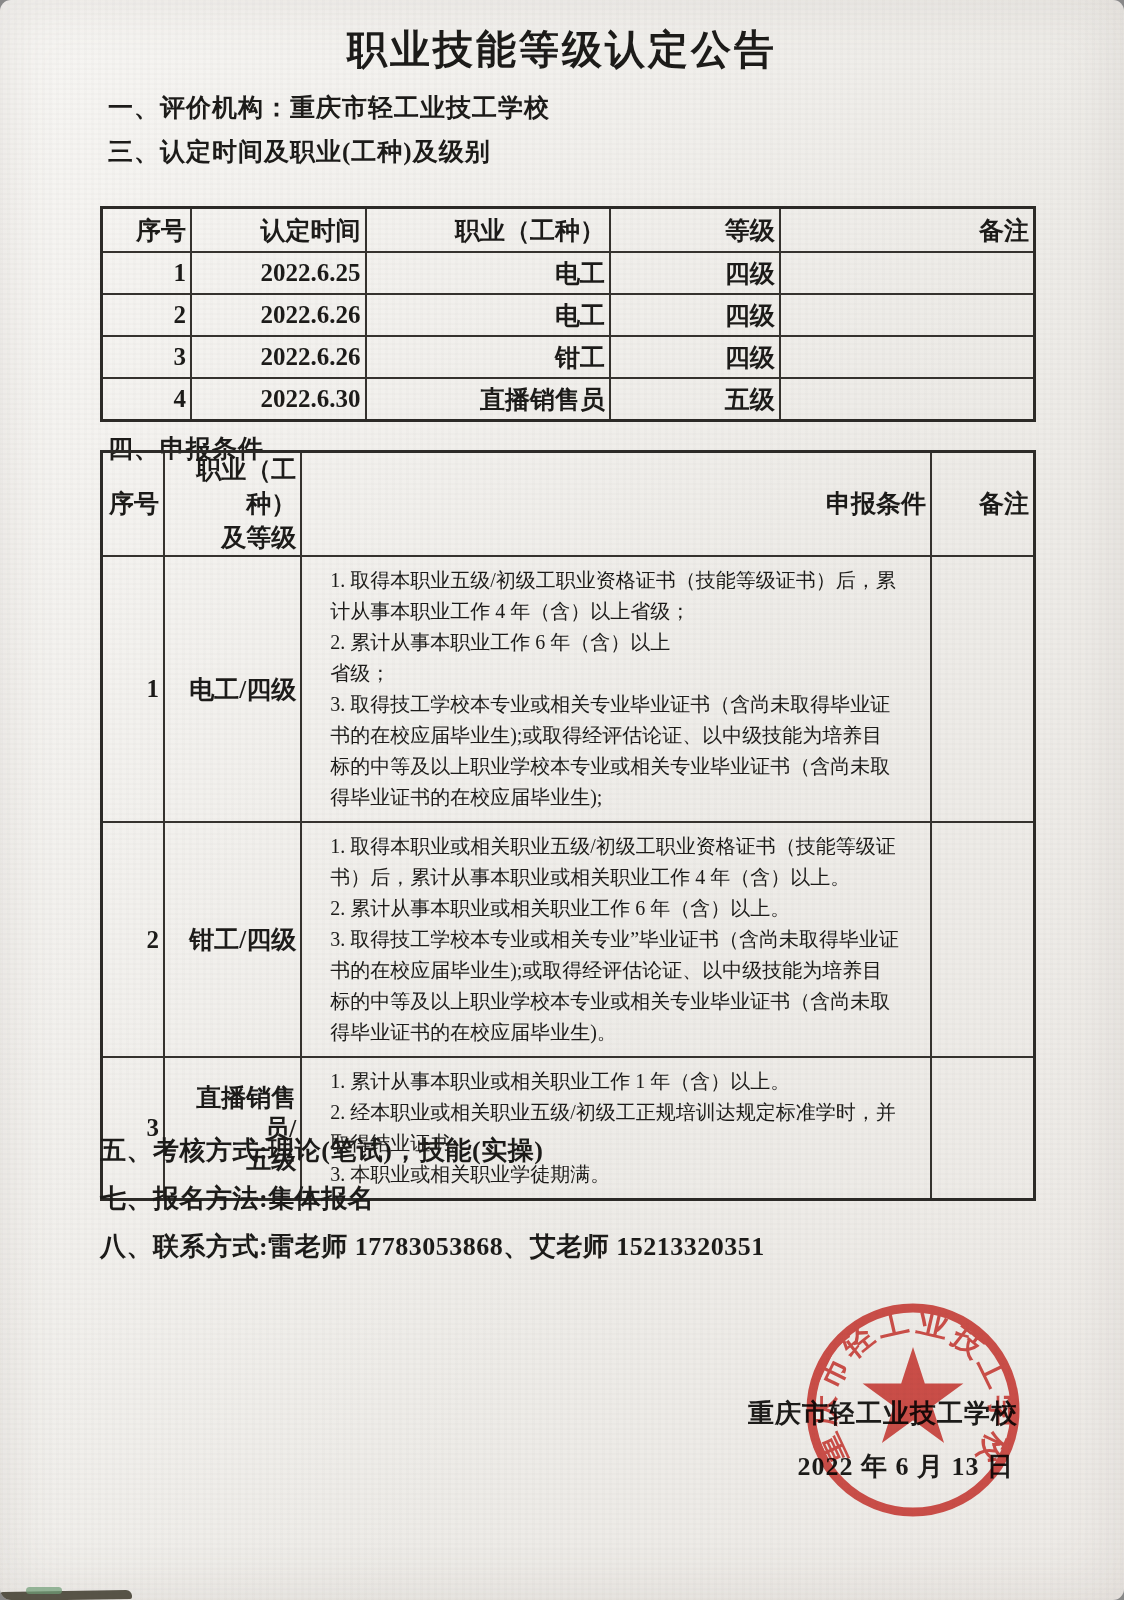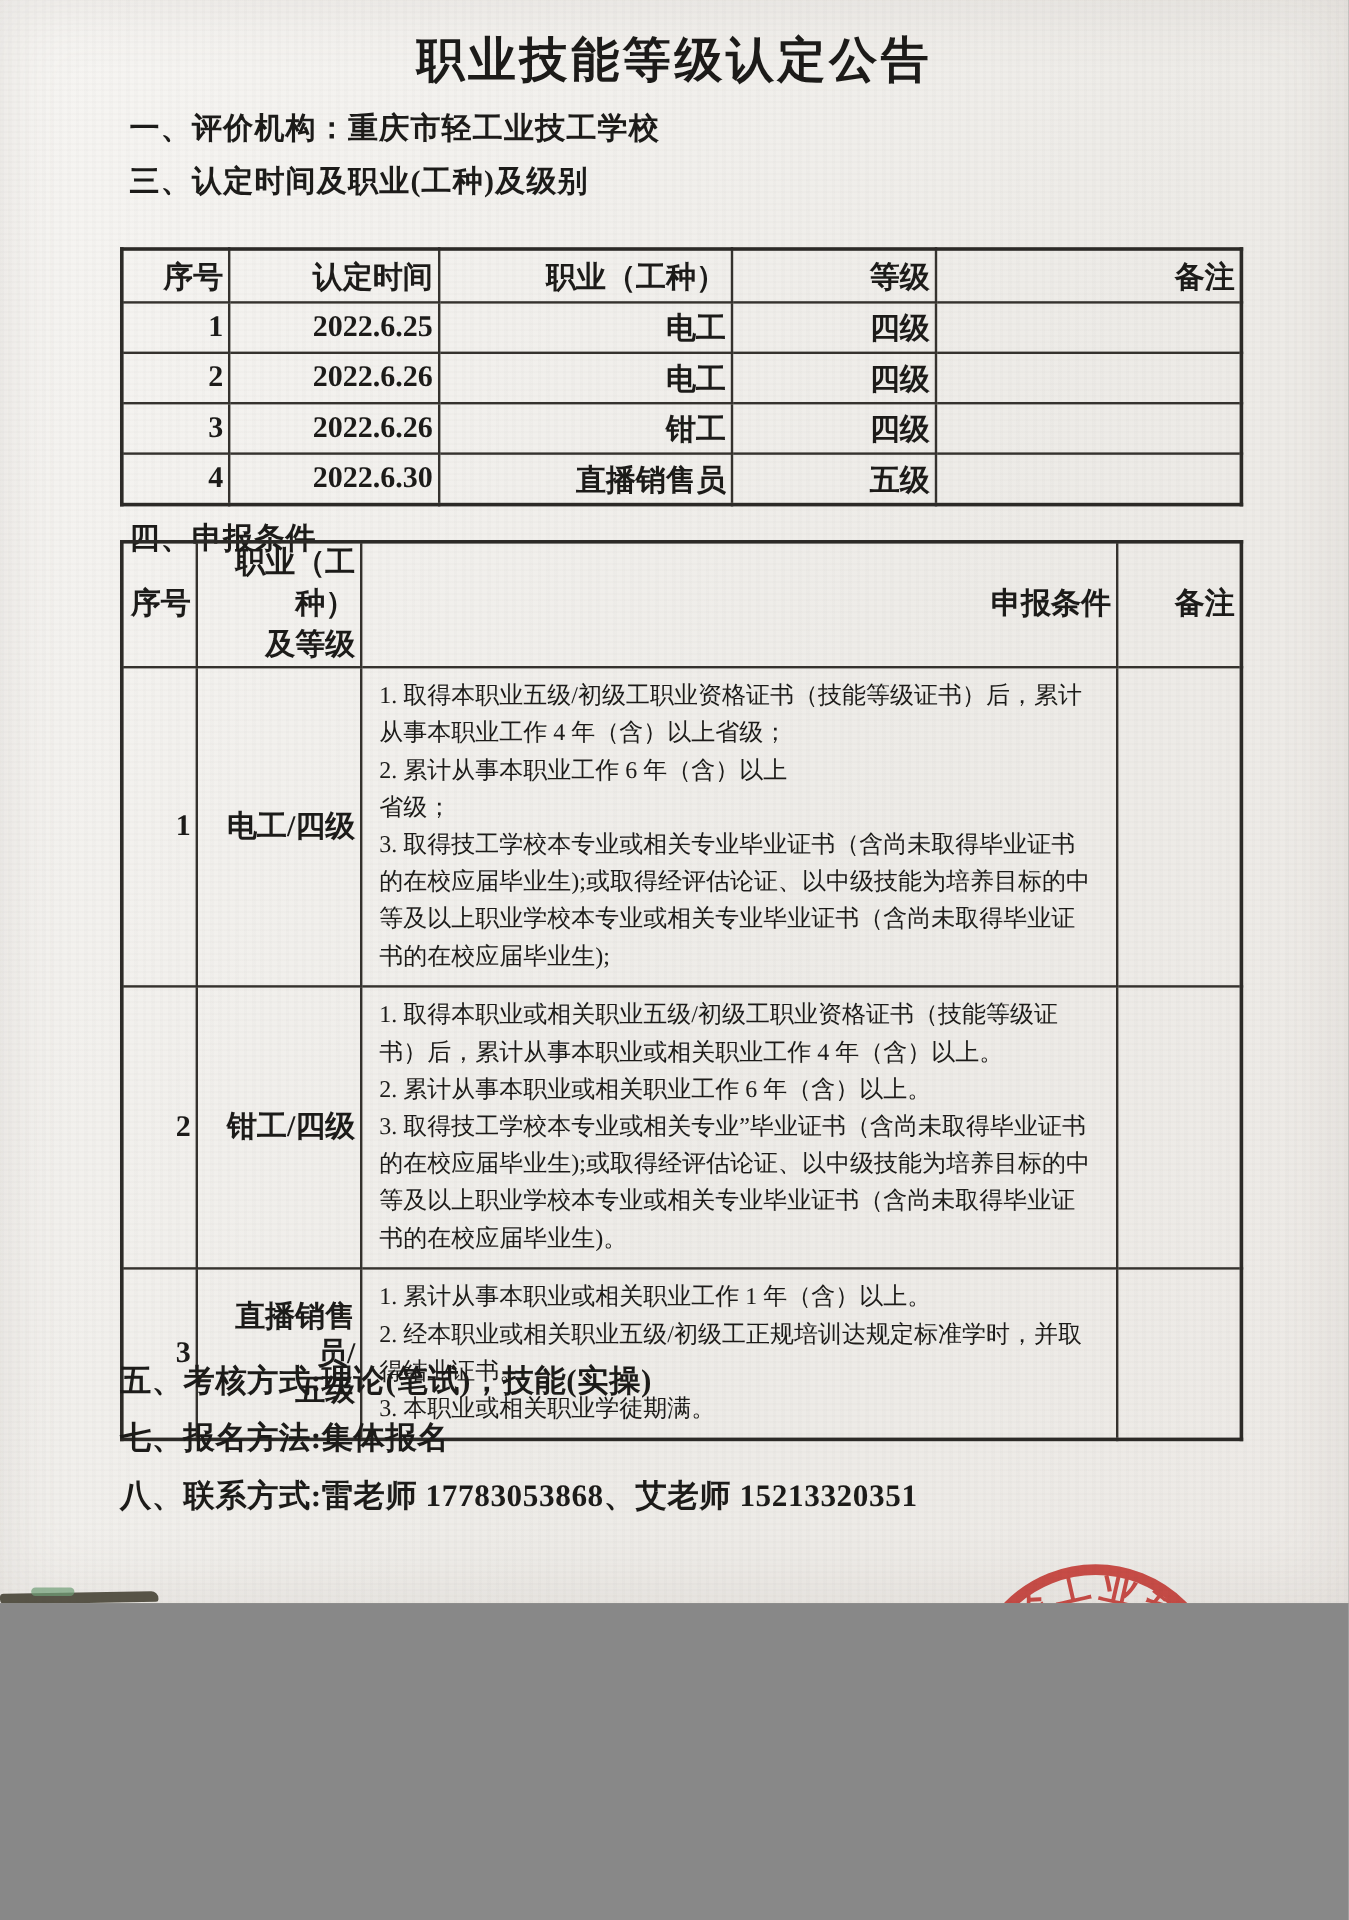--- a/index.html
+++ b/index.html
@@ -1,28 +1,29 @@
 <!DOCTYPE html>
 <html><head>
 <meta charset="utf-8">
 <style>
   html,body{margin:0;padding:0;background:#888;}
   .page{
     position:relative;
-    width:1124px;height:1336px;
+    width:1124px;height:1600px;
     margin:0 auto;
     background:#f2f0ec;
     background-image:
       repeating-linear-gradient(0deg, rgba(90,80,70,0.018) 0 2px, transparent 2px 5px),
       repeating-linear-gradient(90deg, rgba(60,60,60,0.015) 0 3px, transparent 3px 7px),
       linear-gradient(115deg, rgba(255,255,255,0.35), rgba(0,0,0,0.02) 60%, rgba(120,90,90,0.04));
     box-shadow:inset 0 0 60px rgba(120,110,95,0.12);
     font-family:"Liberation Serif", serif;
     color:#1c1b19;
     overflow:hidden;
+    border-radius:11px;
   }
   .page-title{
     position:absolute;top:22px;left:0;width:100%;
     text-align:center;font-size:40px;font-weight:bold;letter-spacing:3px;margin:0;
   }
   .intro{position:absolute;top:86px;left:108px;right:88px;}
   .intro p{margin:0;font-size:25px;line-height:44px;font-weight:600;letter-spacing:1px;}
   table{border-collapse:collapse;table-layout:fixed;}
   .doc-table{position:absolute;left:100px;width:936px;background:transparent;}
   .doc-table th,.doc-table td{
@@ -37,21 +38,21 @@
   .sec4-heading{
     position:absolute;top:432px;left:108px;margin:0;
     font-size:25px;font-weight:600;letter-spacing:1px;
   }
   #conditions-table{top:450px;}
   #conditions-table th{height:70px;font-weight:bold;white-space:pre-line;line-height:34px;}
   #conditions-table td{font-weight:600;}
   #conditions-table td.cond{
     text-align:left;vertical-align:middle;
     font-weight:normal;font-size:20px;line-height:31px;
-    padding:8px 14px;white-space:pre-wrap;
+    padding:8px 28px;white-space:pre-wrap;
   }
   #conditions-table td.occ{white-space:pre-line;line-height:31px;}
   .r1{height:250px;} .r2{height:224px;} .r3{height:124px;}
   .footer{position:absolute;top:1128px;left:100px;width:936px;}
   .footer p{margin:0;font-size:26px;font-weight:700;letter-spacing:0.5px;}
   .footer .f1{line-height:46px;}
   .footer .f2{margin-top:4px;line-height:51px;}
   .footer .f3{margin-top:2px;line-height:46px;}
   .footer .f4{margin-top:2px;line-height:46px;}
   .sig-org{position:absolute;top:1396px;right:106px;margin:0;font-size:26px;font-weight:600;letter-spacing:1px;}

